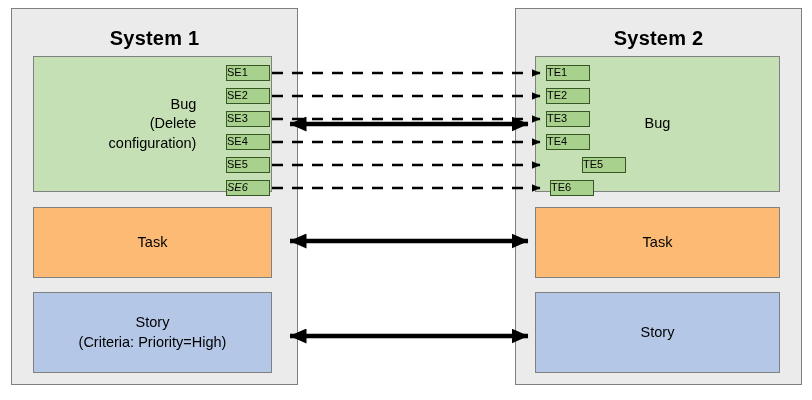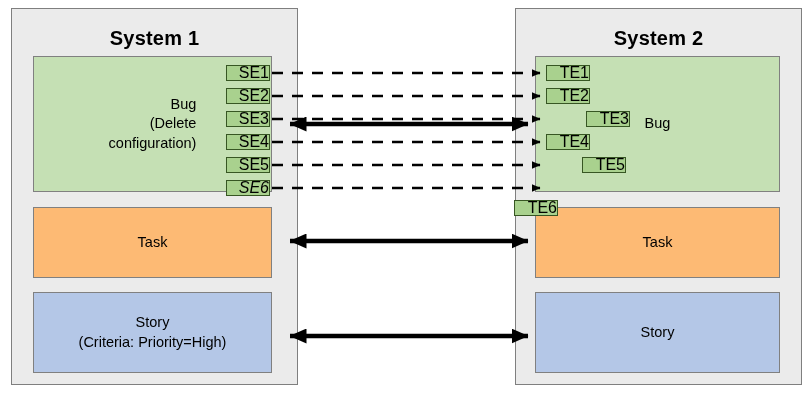--- a/index.html
+++ b/index.html
@@ -45,23 +45,23 @@
   .card.blue{background:#B4C7E7;}
   .card-label{white-space:pre-line;display:block;padding:0 6px;}
 
   
   .tag{
     position:absolute;
     width:44px;height:16px;
     box-sizing:border-box;
     background:#A9D18E;
     border:1.5px solid #375623;
-    font-size:16px;
+    font-size:11px;
     line-height:13px;
-    text-align:right;
+    text-align:left;
     color:#000;
     font-family:"Liberation Sans", sans-serif;
   }
 
   
   #links{position:absolute;left:0;top:0;width:812px;height:400px;pointer-events:none;}
 </style>
 </head>
 <body>
 
@@ -104,24 +104,24 @@
   <div class="card yellow" id="card-task-right" style="left:535px;top:207px;width:245px;height:71px;">
     <span class="card-label">Task</span>
   </div>
 
   <div class="card blue" id="card-story-right" style="left:535px;top:292px;width:245px;height:81px;">
     <span class="card-label">Story</span>
   </div>
 
   <div class="tag" style="left:546px;top:65px;">TE1</div>
   <div class="tag" style="left:546px;top:88px;">TE2</div>
-  <div class="tag" style="left:546px;top:111px;margin-left:40px;">TE3</div>
+  <div class="tag" style="left:546px;top:111px;">TE3</div>
   <div class="tag" style="left:546px;top:134px;">TE4</div>
   <div class="tag" style="left:546px;top:157px;margin-left:36px;">TE5</div>
-  <div class="tag" style="left:514px;top:180px;margin-top:20px;">TE6</div>
+  <div class="tag" style="left:550px;top:180px;">TE6</div>
 
   <svg id="links" viewBox="0 0 812 400" width="812" height="400">
     <defs>
       <marker id="ah-thin-end" markerWidth="9" markerHeight="9" refX="8.5" refY="4.5" orient="auto" markerUnits="userSpaceOnUse">
         <path d="M0,0.6 L9,4.5 L0,8.4 Z" fill="#000"></path>
       </marker>
       <marker id="ah-fat-end" markerWidth="17" markerHeight="15" refX="16.5" refY="7.5" orient="auto" markerUnits="userSpaceOnUse">
         <path d="M0,0 L17,7.5 L0,15 Z" fill="#000"></path>
       </marker>
       <marker id="ah-fat-start" markerWidth="17" markerHeight="15" refX="0.5" refY="7.5" orient="auto" markerUnits="userSpaceOnUse">

